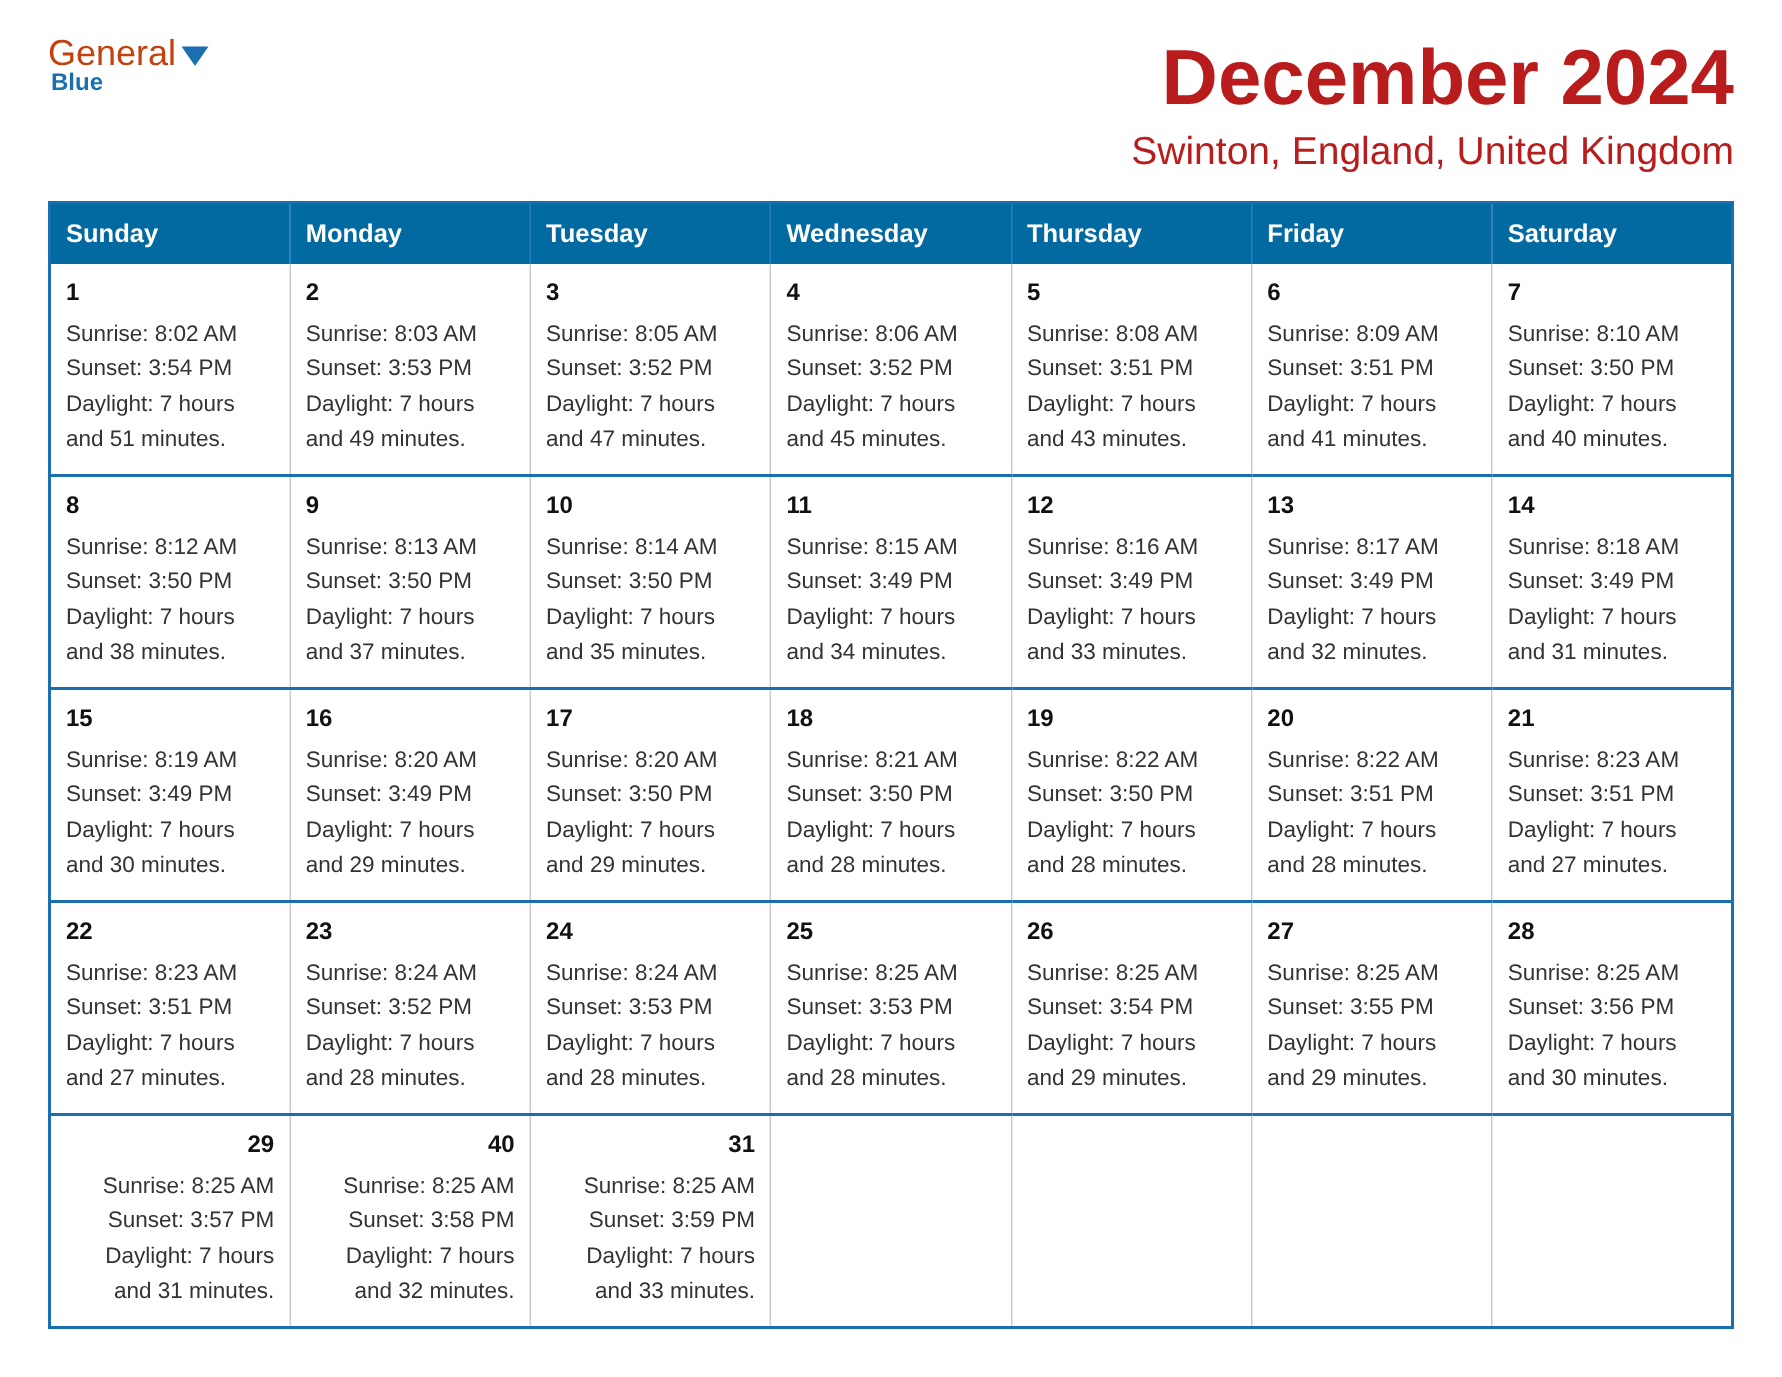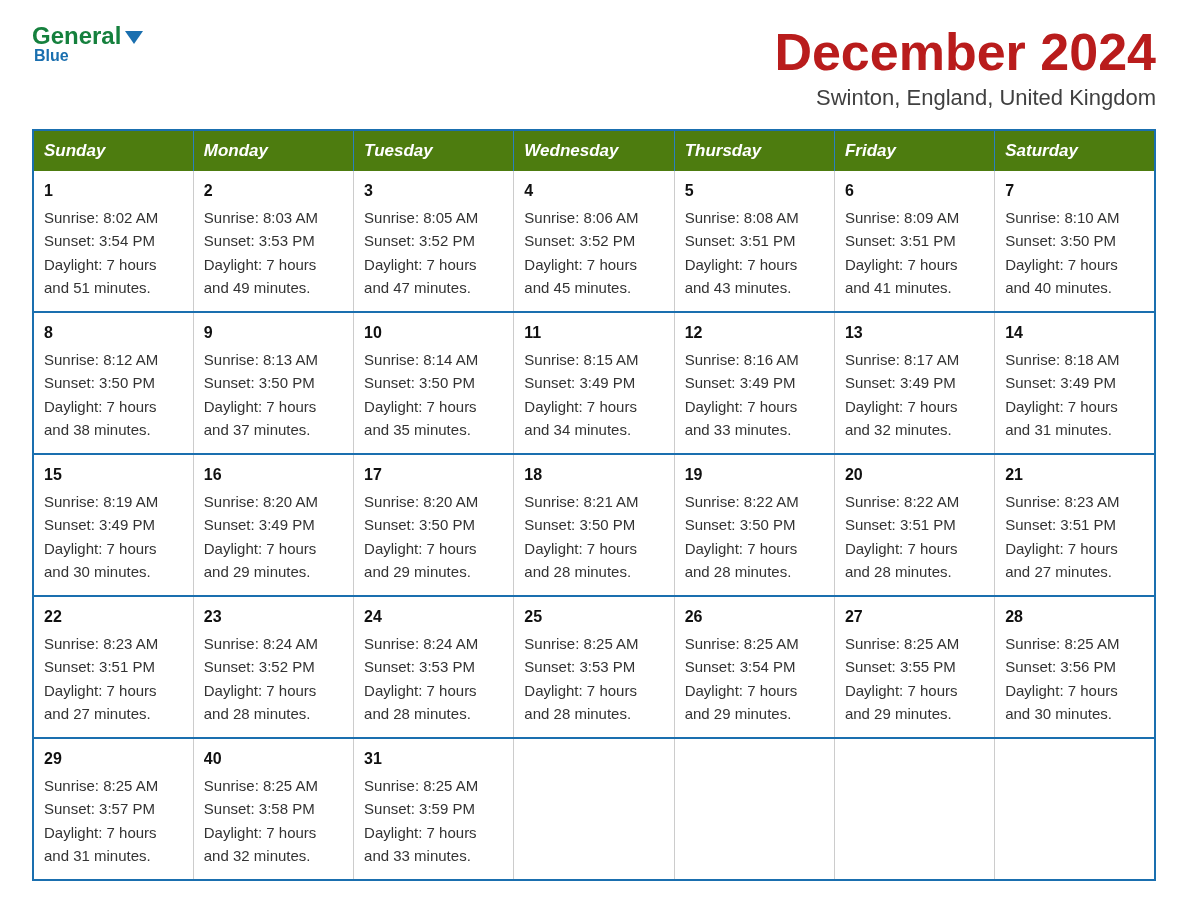--- a/index.html
+++ b/index.html
@@ -19,58 +19,58 @@
     .title-area {
       text-align: right;
     }
     .month-title {
       font-size: 52px;
       font-weight: bold;
       color: #b91c1c;
       line-height: 1.1;
     }
     .location {
-      font-size: 22px;
-      color: #404040;
+      font-size: 26px;
+      color: #b91c1c;
       margin-top: 4px;
     }
     .calendar {
       width: 100%;
       border-collapse: collapse;
       border: 2px solid #1a6faf;
     }
     .calendar th {
-      background-color: #4d7c0f;
+      background-color: #0369a1;
       color: #fff;
       font-size: 17px;
       font-weight: bold;
       padding: 10px 10px;
       text-align: left;
       border-right: 1px solid #2980c0;
-      font-style: italic;
     }
     .calendar th:last-child {
       border-right: none;
       margin-top: 20px;
     }
     .calendar td {
       vertical-align: top;
       padding: 8px 10px 12px 10px;
       border-right: 1px solid #ccc;
       border-bottom: 2px solid #1a6faf;
       font-size: 13.5px;
       color: #333;
       width: 14.28%;
       line-height: 1.5;
     }
     .calendar td:last-child {
       border-right: none;
     }
     .calendar tr:last-child td {
       border-bottom: none;
+      text-align: right;
     }
     .day-num {
       font-size: 16px;
       font-weight: bold;
       margin-bottom: 3px;
       color: #111;
     }
     .day-info {
       font-size: 15px;
       color: #333;
@@ -85,22 +85,22 @@
       flex-direction: column;
       line-height: 1;
     }
     .logo-line1 {
       display: flex;
       align-items: center;
       gap: 2px;
     }
     .logo-general {
       font-size: 24px;
-      font-weight: bold;
-      color: #15803d;
+      font-weight: normal;
+      color: #c2410c;
     }
     .logo-triangle {
       display: inline-block;
       width: 0;
       height: 0;
       border-left: 9px solid transparent;
       border-right: 9px solid transparent;
       border-top: 13px solid #1a6faf;
       margin-left: 2px;
       margin-bottom: -2px;

